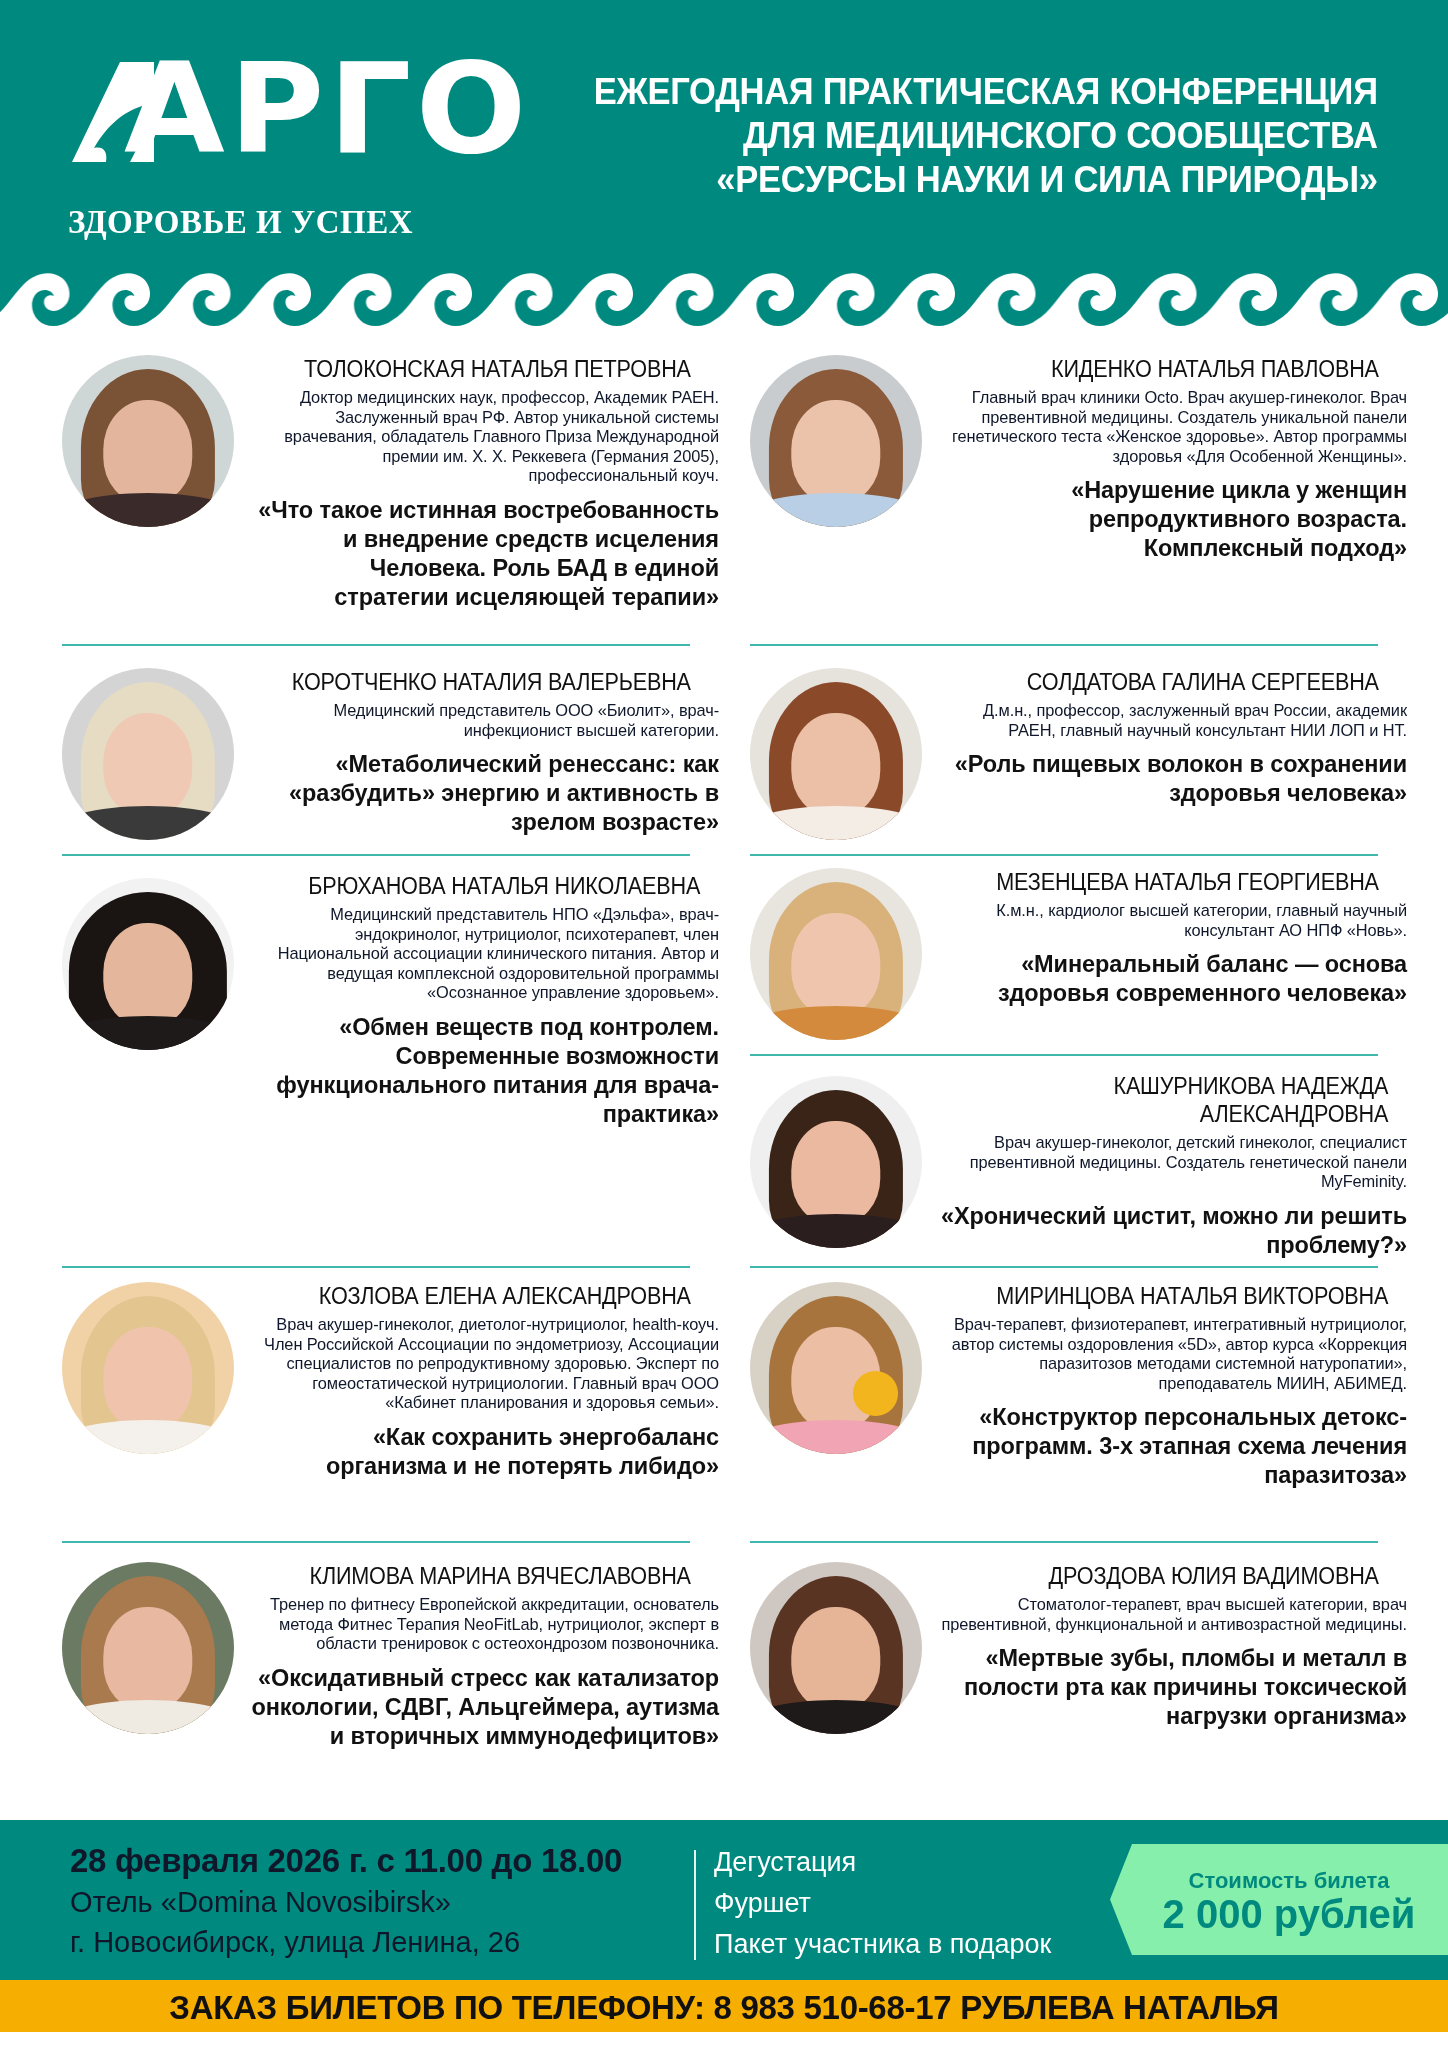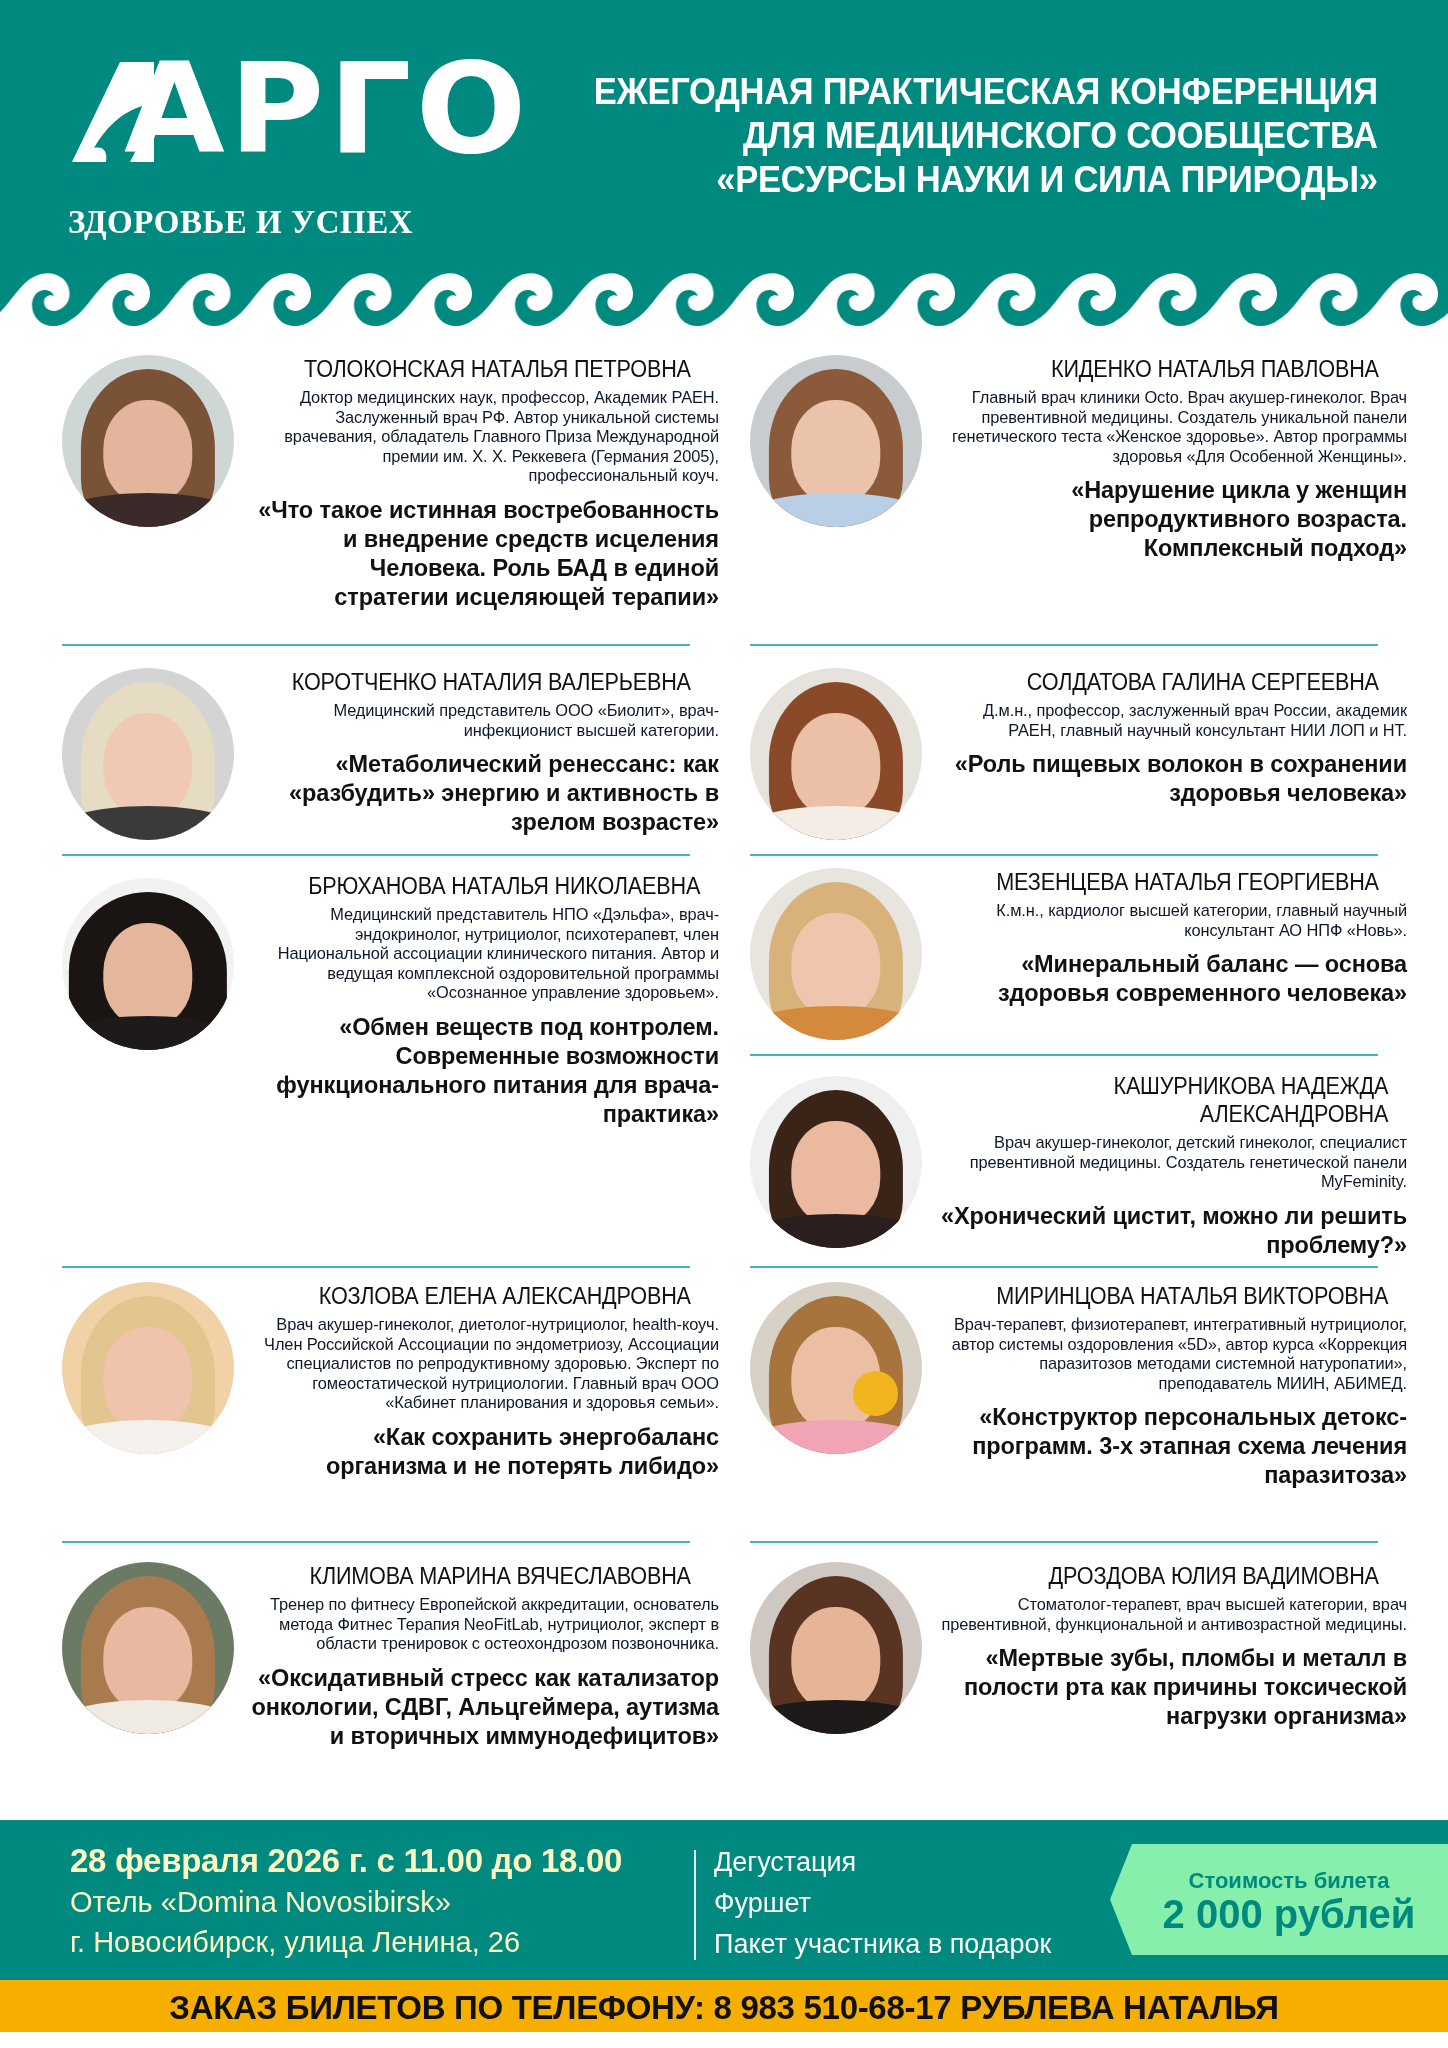--- a/index.html
+++ b/index.html
@@ -23,21 +23,21 @@
   .photo .shoulders{position:absolute;left:50%;bottom:-10%;width:110%;height:30%;transform:translateX(-50%);border-radius:50% 50% 0 0;}
   .text{position:absolute;left:187px;top:0;width:470px;text-align:right;}
   .name{font-size:23px;line-height:28px;color:#111;text-transform:uppercase;letter-spacing:-0.2px;transform:scaleX(0.94);transform-origin:left top;white-space:nowrap;}
   .name.wrap{white-space:normal;width:480px;}
   .bio{font-size:16.4px;line-height:19.6px;color:#0f172a;margin-top:5px;letter-spacing:-0.1px;}
   .topic{font-weight:bold;font-size:23.5px;line-height:29px;color:#111;margin-top:10px;letter-spacing:-0.1px;}
   .divider{position:absolute;height:2px;background:#3fb7ad;}
 
   
   .footer{position:absolute;left:0;top:1820px;width:1448px;height:160px;background:#00897e;}
-  .event-info{position:absolute;left:70px;top:20px;color:#fef9c3;}
+  .event-info{position:absolute;left:70px;top:20px;color:#0f172a;}
   .event-date{font-weight:bold;font-size:33px;line-height:42px;white-space:nowrap;letter-spacing:-0.3px;}
   .event-line{font-size:29px;line-height:40px;white-space:nowrap;}
   .vsep{position:absolute;left:694px;top:30px;width:2px;height:110px;background:#ffffff;opacity:0.9;}
   .extras{position:absolute;left:714px;top:22px;color:#fff;font-size:27px;line-height:41px;white-space:nowrap;}
   .price-box{position:absolute;left:1110px;top:24px;width:338px;height:111px;background:#86efac;clip-path:polygon(22px 0,100% 0,100% 100%,22px 100%,0 50%);}
   .price-label{position:absolute;left:34px;top:24px;width:290px;text-align:center;color:#00897e;font-weight:bold;font-size:22px;line-height:26px;}
   .price-value{position:absolute;left:34px;top:50px;width:290px;text-align:center;color:#00897e;font-weight:bold;font-size:40px;line-height:40px;}
   .order-bar{position:absolute;left:0;top:1980px;width:1448px;height:52px;background:#f6ae00;}
   .order-text{position:absolute;left:0;top:0;width:1448px;text-align:center;font-weight:bold;font-size:33px;line-height:56px;color:#111;letter-spacing:-0.3px;white-space:nowrap;}
 </style>

